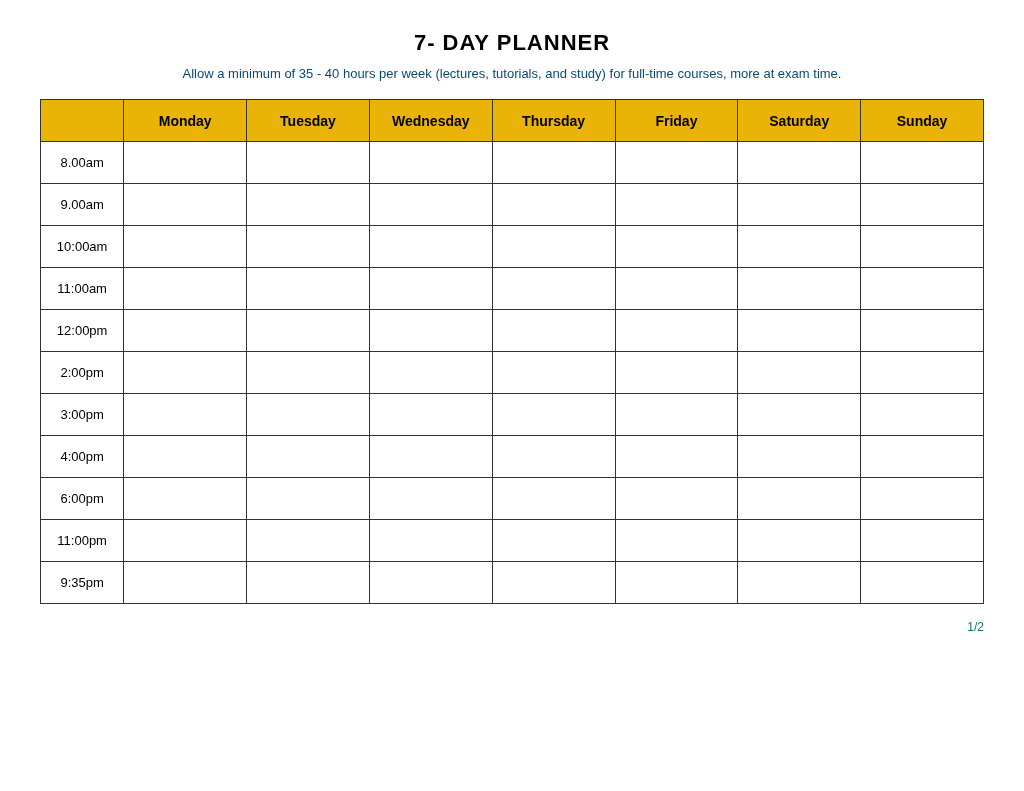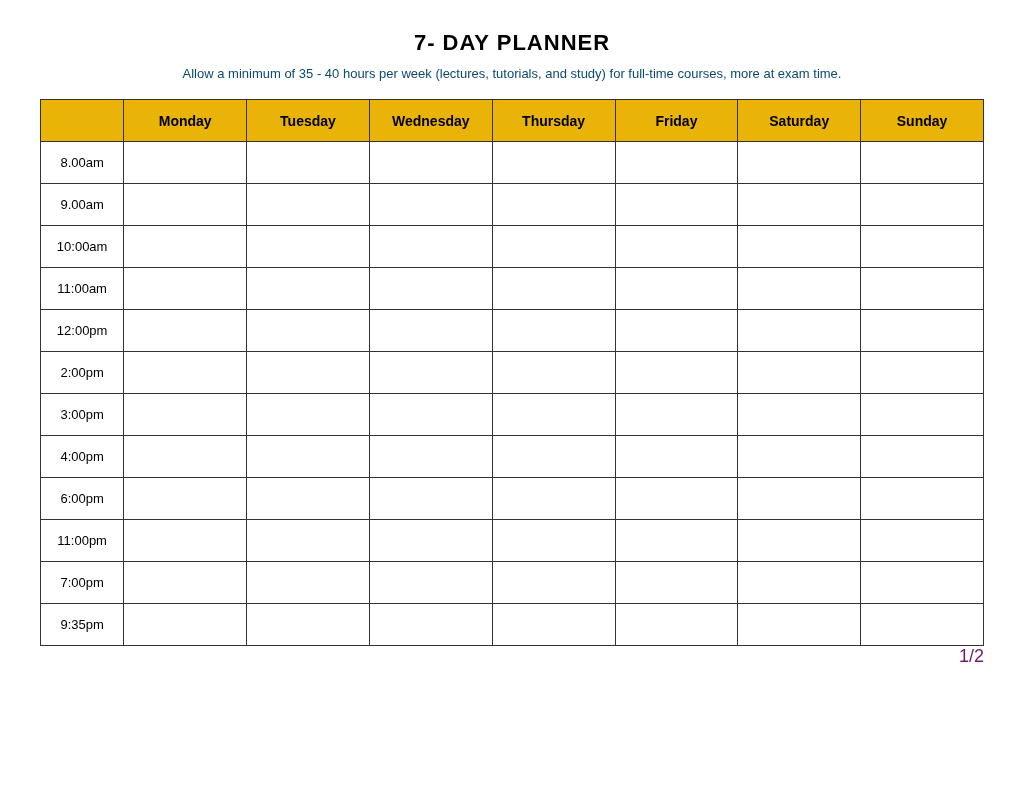--- a/index.html
+++ b/index.html
@@ -62,23 +62,23 @@
       padding: 0 0;
       text-align: center;
     }
 
     .planner-table td.day-cell {
       width: 118px;
     }
 
     .page-number {
       align-self: flex-end;
-      font-size: 18px;
-      margin-top: 0;
-      color: #701a75;
+      font-size: 12px;
+      margin-top: 16px;
+      color: #0f766e;
     }
   </style>
 </head>
 <body>
 
 <h1 class="page-title">7- DAY PLANNER</h1>
 <p class="subtitle">Allow a minimum of 35 - 40 hours per week (lectures, tutorials, and study) for full-time courses, more at exam time.</p>
 
 <table class="planner-table">
   <thead>
@@ -190,30 +190,20 @@
         <td class="time-cell">11:00pm</td>
         <td class="day-cell"></td>
         <td class="day-cell"></td>
         <td class="day-cell"></td>
         <td class="day-cell"></td>
         <td class="day-cell"></td>
         <td class="day-cell"></td>
         <td class="day-cell"></td>
       </tr>
       <tr>
-        <td class="time-cell">7:00pm</td>
-        <td class="day-cell"></td>
-        <td class="day-cell"></td>
-        <td class="day-cell"></td>
-        <td class="day-cell"></td>
-        <td class="day-cell"></td>
-        <td class="day-cell"></td>
-        <td class="day-cell"></td>
-      </tr>
-      <tr>
         <td class="time-cell">9:35pm</td>
         <td class="day-cell"></td>
         <td class="day-cell"></td>
         <td class="day-cell"></td>
         <td class="day-cell"></td>
         <td class="day-cell"></td>
         <td class="day-cell"></td>
         <td class="day-cell"></td>
       </tr>
     </tbody>

